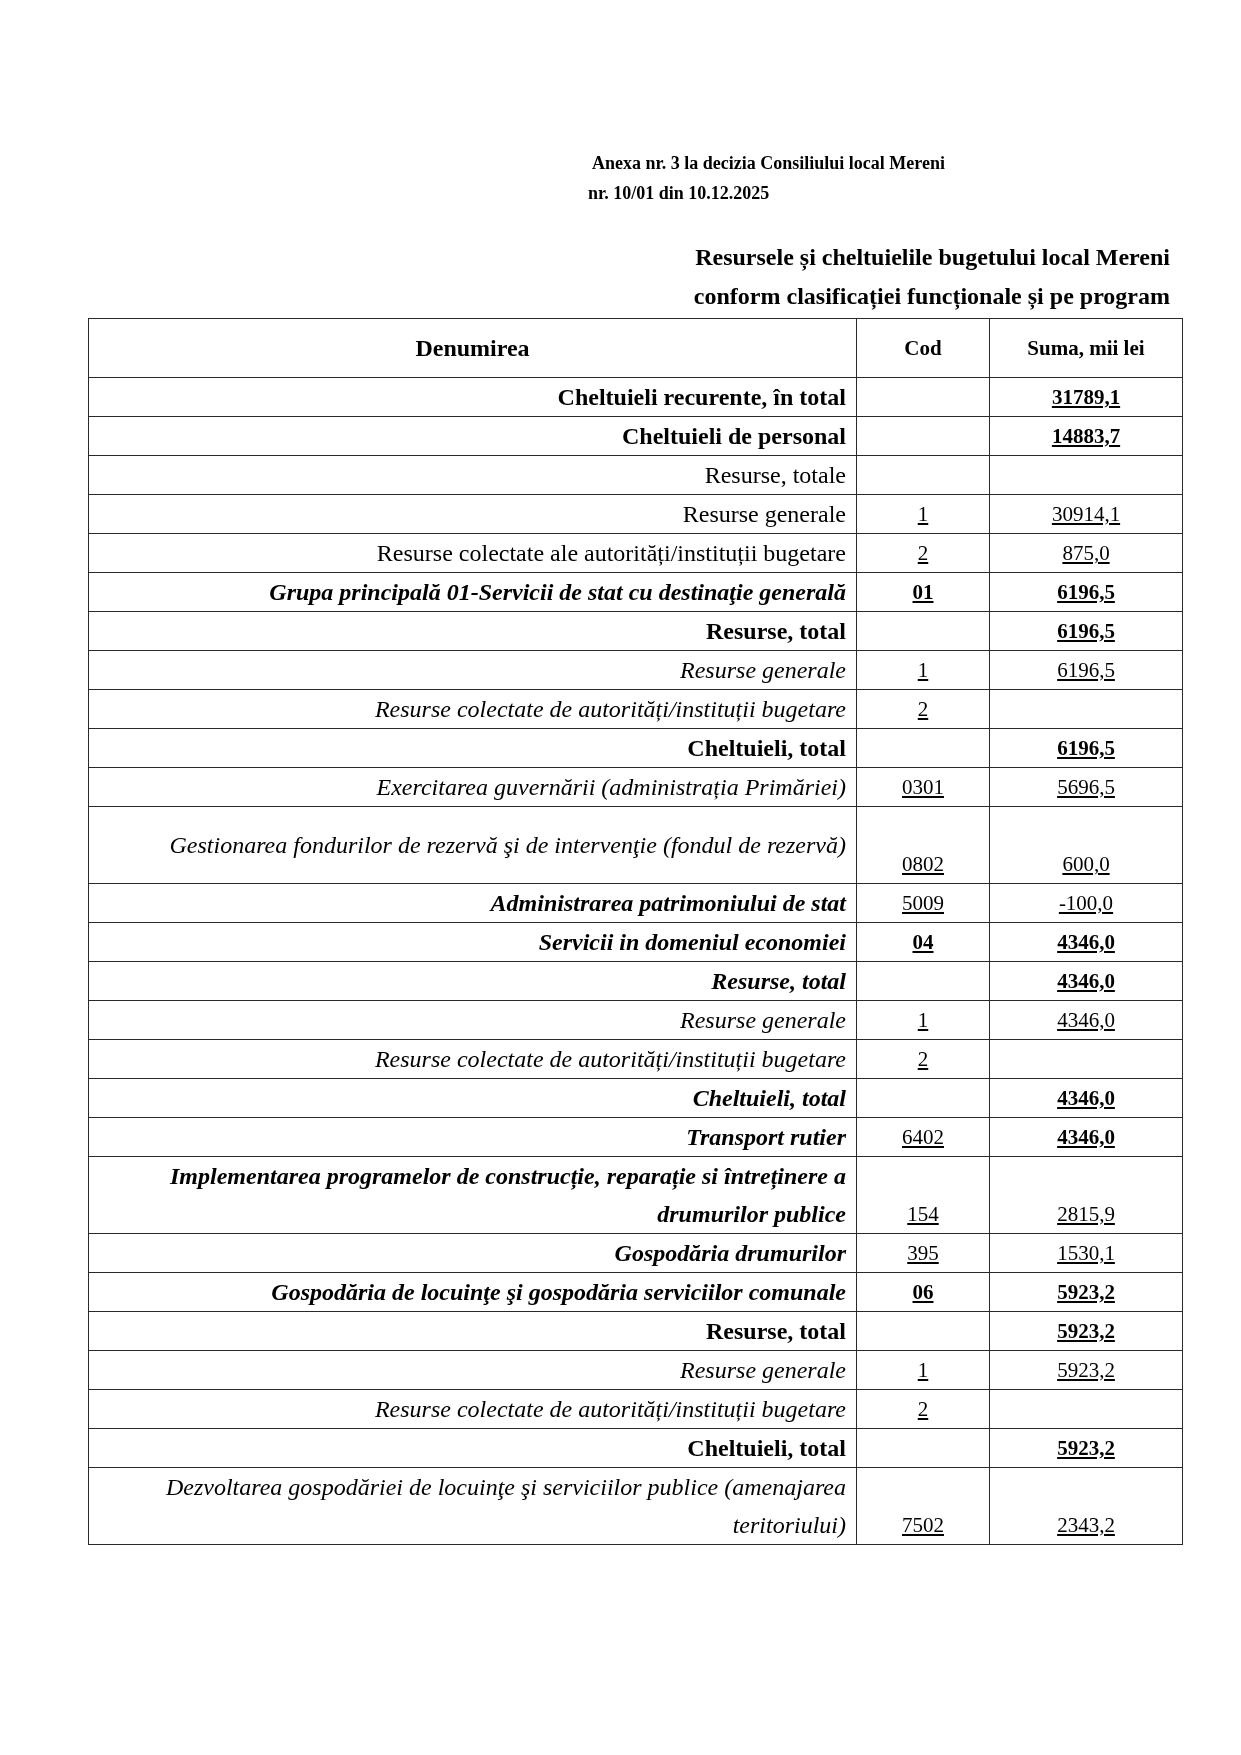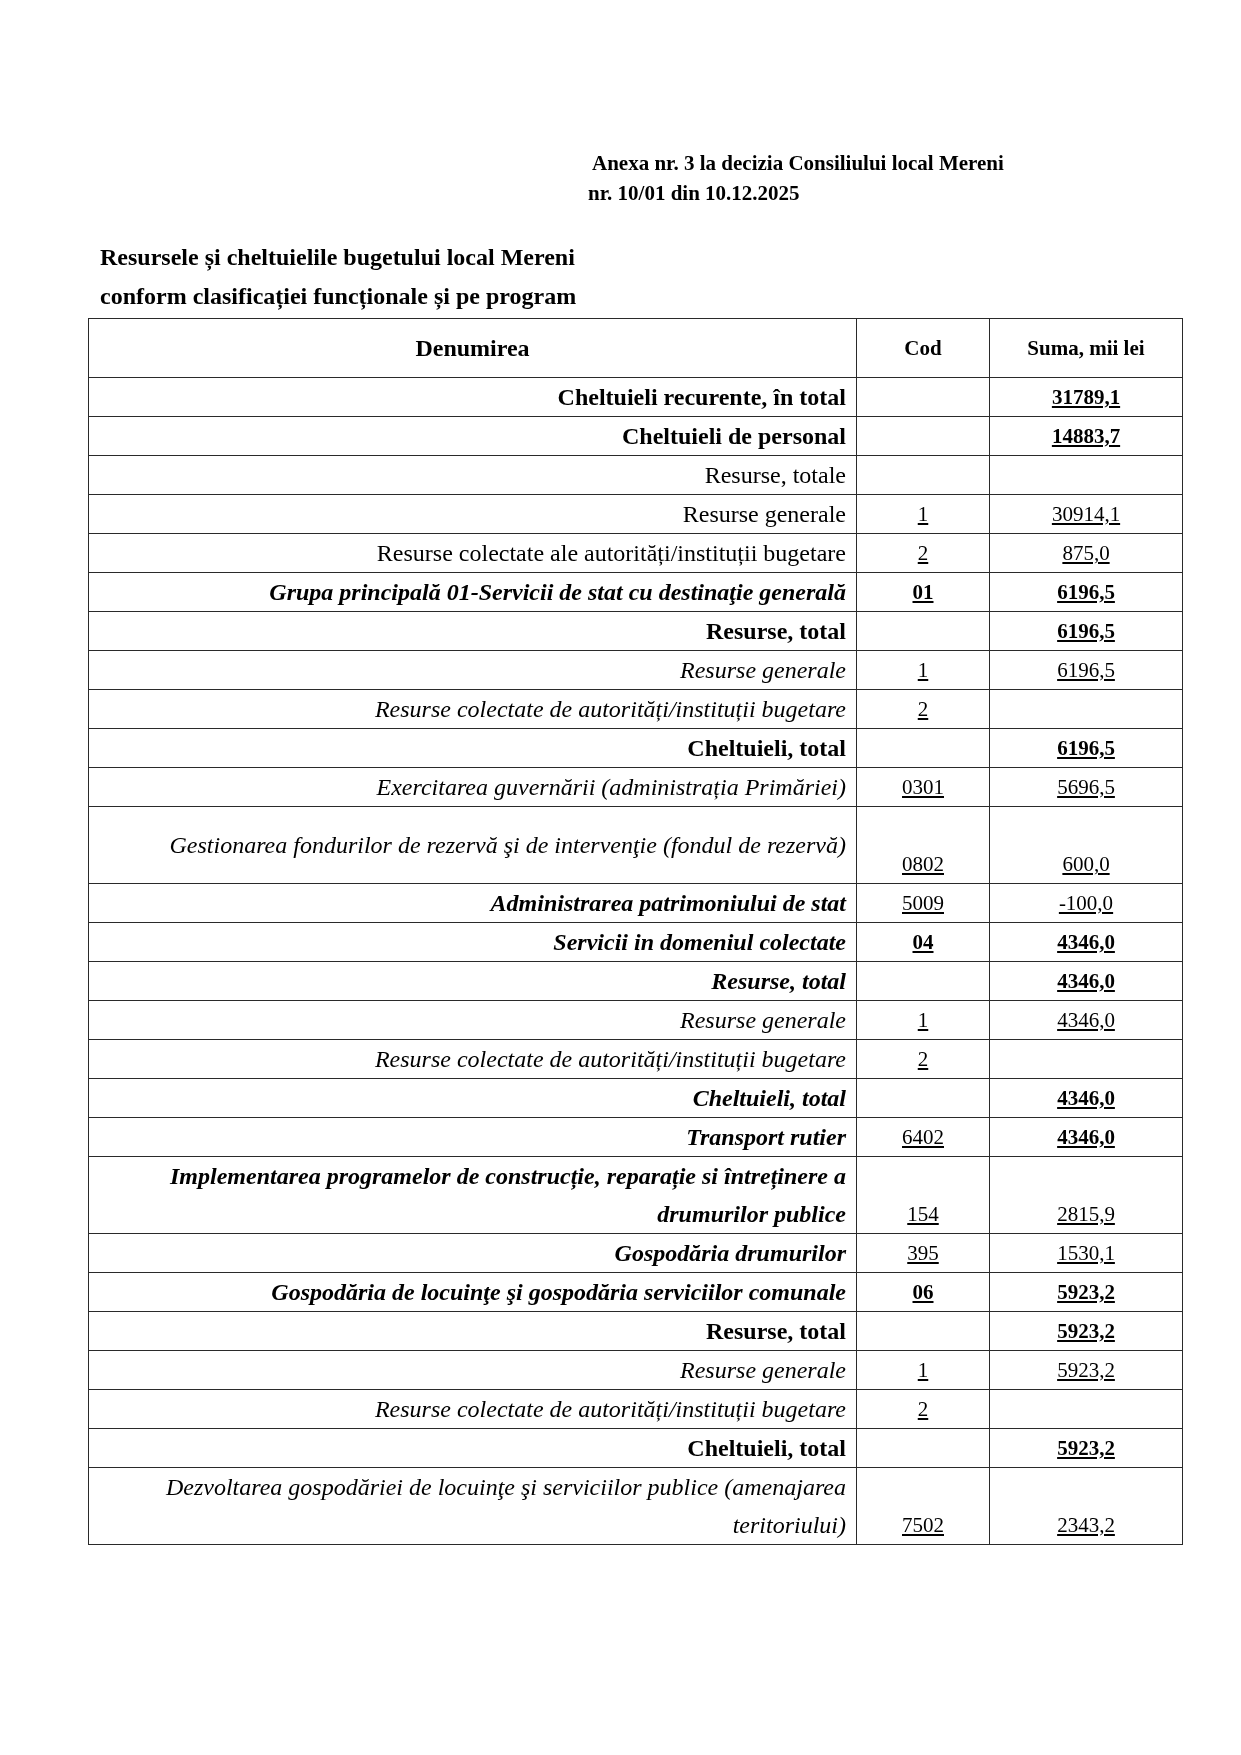--- a/index.html
+++ b/index.html
@@ -2,27 +2,27 @@
 <html><head>
 <meta charset="utf-8">
 <style>
   html, body { margin: 0; padding: 0; background: #ffffff; }
   body {
     width: 1241px; height: 1755px; position: relative; overflow: hidden;
     font-family: "Liberation Serif", "DejaVu Serif", serif; color: #000;
   }
   .annex {
     position: absolute; left: 588px; top: 148px;
-    font-weight: bold; font-size: 21px; line-height: 30px;
+    font-weight: bold; font-size: 18px; line-height: 30px;
   }
   .annex .l1 { display: block; padding-left: 4px; }
   .annex .l2 { display: block; }
   .title {
-    position: absolute; left: 100px; width: 1094px; top: 238px;
-    text-align: left; font-weight: bold; font-size: 24px; line-height: 39px;
+    position: absolute; left: 76px; width: 1094px; top: 238px;
+    text-align: right; font-weight: bold; font-size: 24px; line-height: 39px;
   }
   .title span { display: block; }
   table.budget {
     position: absolute; left: 88px; top: 318px; width: 1094px;
     border-collapse: collapse; table-layout: fixed;
     font-size: 24px;
   }
   table.budget col.c1 { width: 768px; }
   table.budget col.c2 { width: 133px; }
   table.budget col.c3 { width: 193px; }
@@ -126,21 +126,21 @@
         <td class="name i">Gestionarea fondurilor de rezervă şi de intervenţie (fondul de rezervă)</td>
         <td class="num">0802</td>
         <td class="num">600,0</td>
       </tr>
       <tr>
         <td class="name b i">Administrarea patrimoniului de stat</td>
         <td class="num">5009</td>
         <td class="num">-100,0</td>
       </tr>
       <tr>
-        <td class="name b i">Servicii in domeniul colectate</td>
+        <td class="name b i">Servicii in domeniul economiei</td>
         <td class="num b">04</td>
         <td class="num b">4346,0</td>
       </tr>
       <tr>
         <td class="name b i">Resurse, total</td>
         <td class="num"></td>
         <td class="num b">4346,0</td>
       </tr>
       <tr>
         <td class="name i">Resurse generale</td>

